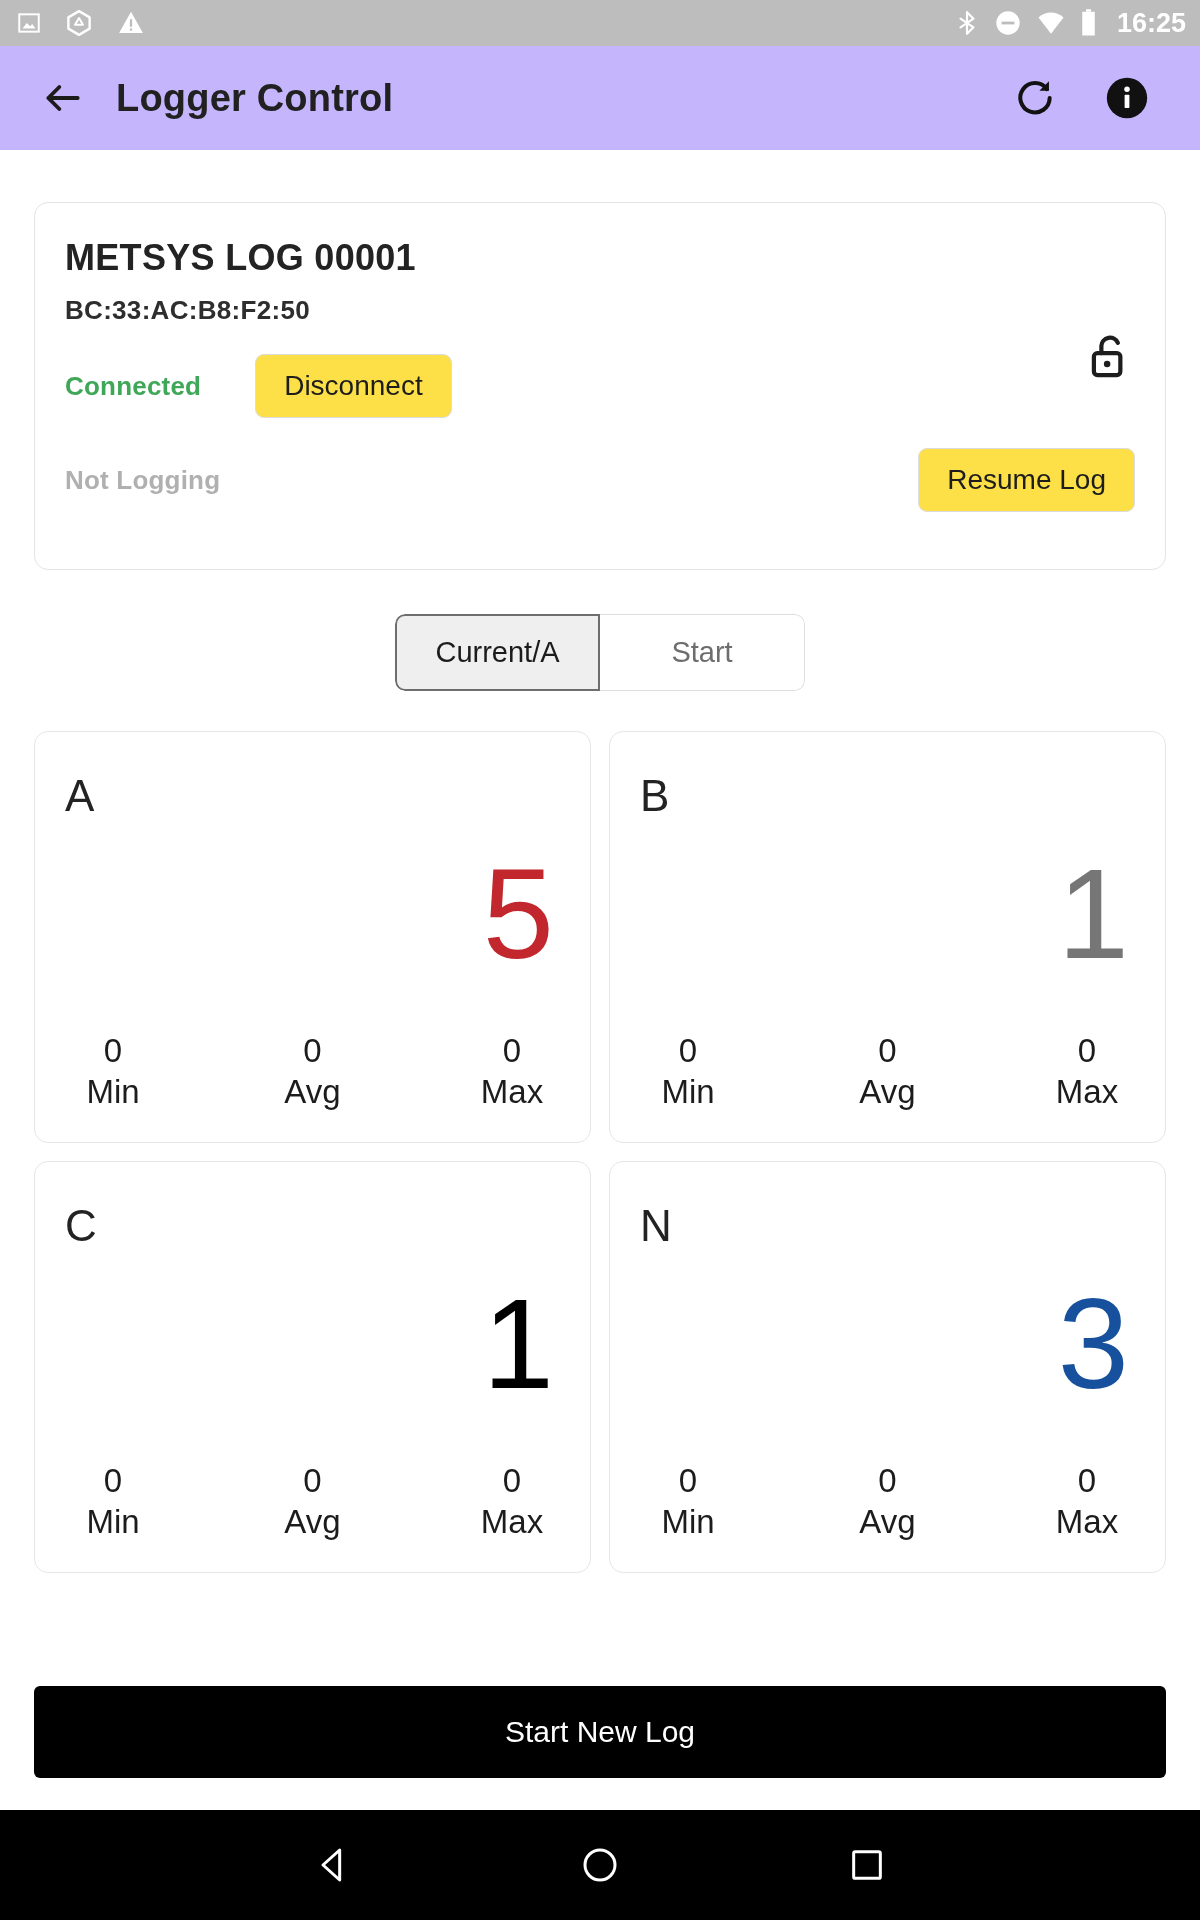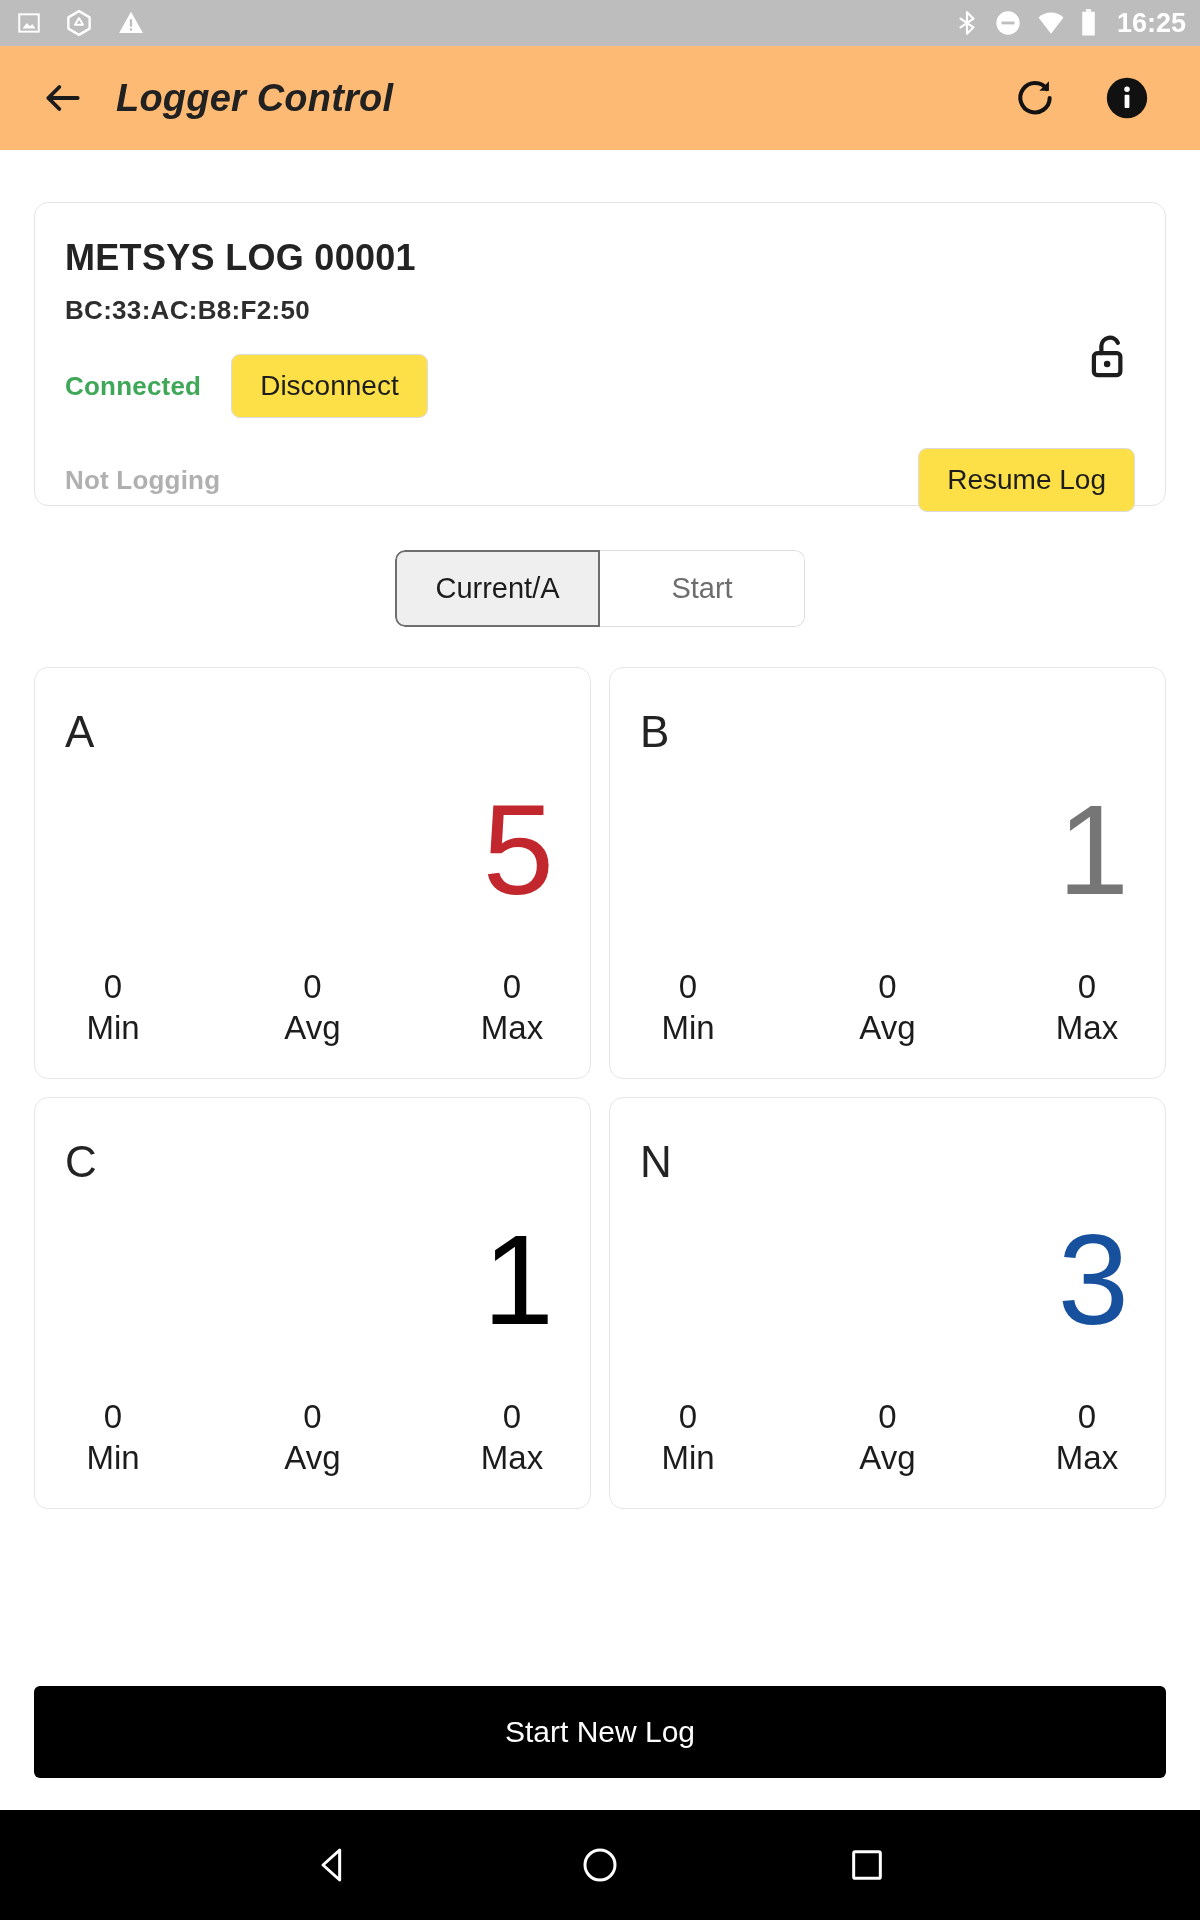--- a/index.html
+++ b/index.html
@@ -27,25 +27,24 @@
     color: #ffffff;
     letter-spacing: 0px;
     margin-left: 6px;
     font-weight: bold;
   }
   .sicon { display: inline-flex; align-items: center; justify-content: center; }
 
   
   .appbar {
     height: 104px;
-    background: #fdba74;
+    background: #c4b5fd;
     display: flex;
     align-items: center;
     padding: 0 28px 0 34px;
-    font-style: italic;
   }
   .back-btn {
     width: 58px; height: 58px;
     display: flex; align-items: center; justify-content: center;
     flex: 0 0 auto;
   }
   .appbar-title {
     font-size: 38px;
     font-weight: bold;
     color: #212121;
@@ -64,39 +63,40 @@
   }
 
   
   .device-card {
     margin-top: 52px;
     border: 1px solid #e4e4e4;
     border-radius: 14px;
     background: #ffffff;
     padding: 34px 30px 30px 30px;
     position: relative;
-    height: 304px;
+    height: 368px;
   }
   .device-name {
     font-size: 36px;
     font-weight: bold;
     color: #232323;
     letter-spacing: 0.3px;
   }
   .device-mac {
     font-size: 26px;
     font-weight: bold;
     color: #2e2e2e;
     margin-top: 16px;
     letter-spacing: 0.3px;
   }
   .conn-row {
     margin-top: 28px;
     display: flex;
     align-items: center;
+    gap: 24px;
   }
   .conn-status {
     font-size: 26px;
     font-weight: bold;
     color: #3fa758;
     letter-spacing: 0.2px;
   }
   .outline-btn {
     margin-left: 30px;
     border: 1px solid #dcdcdc;

